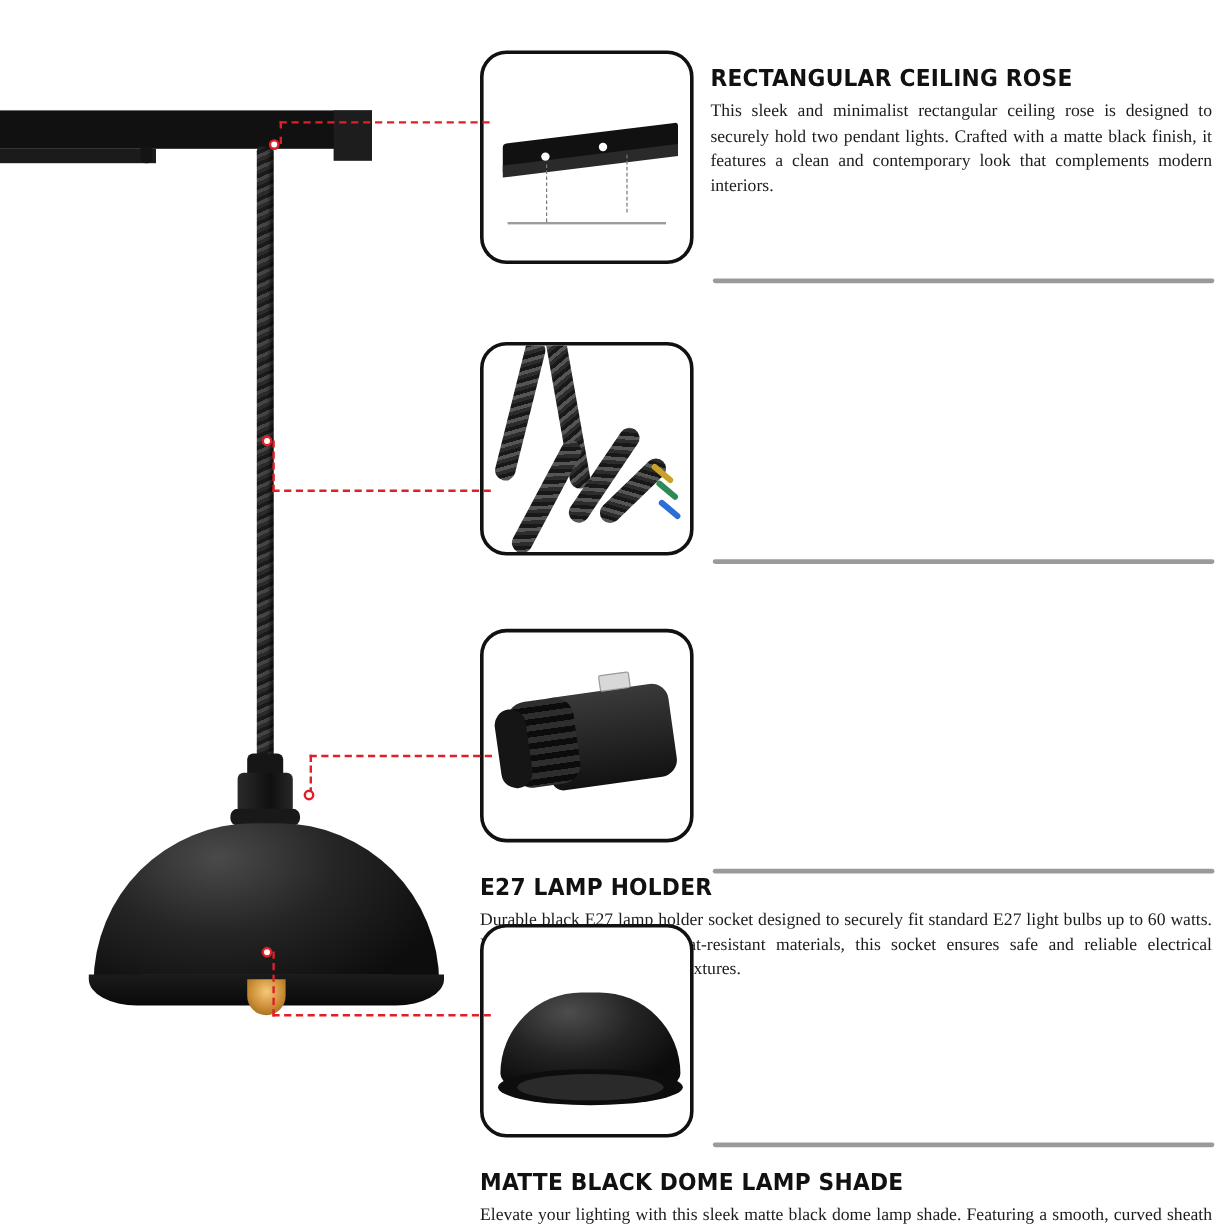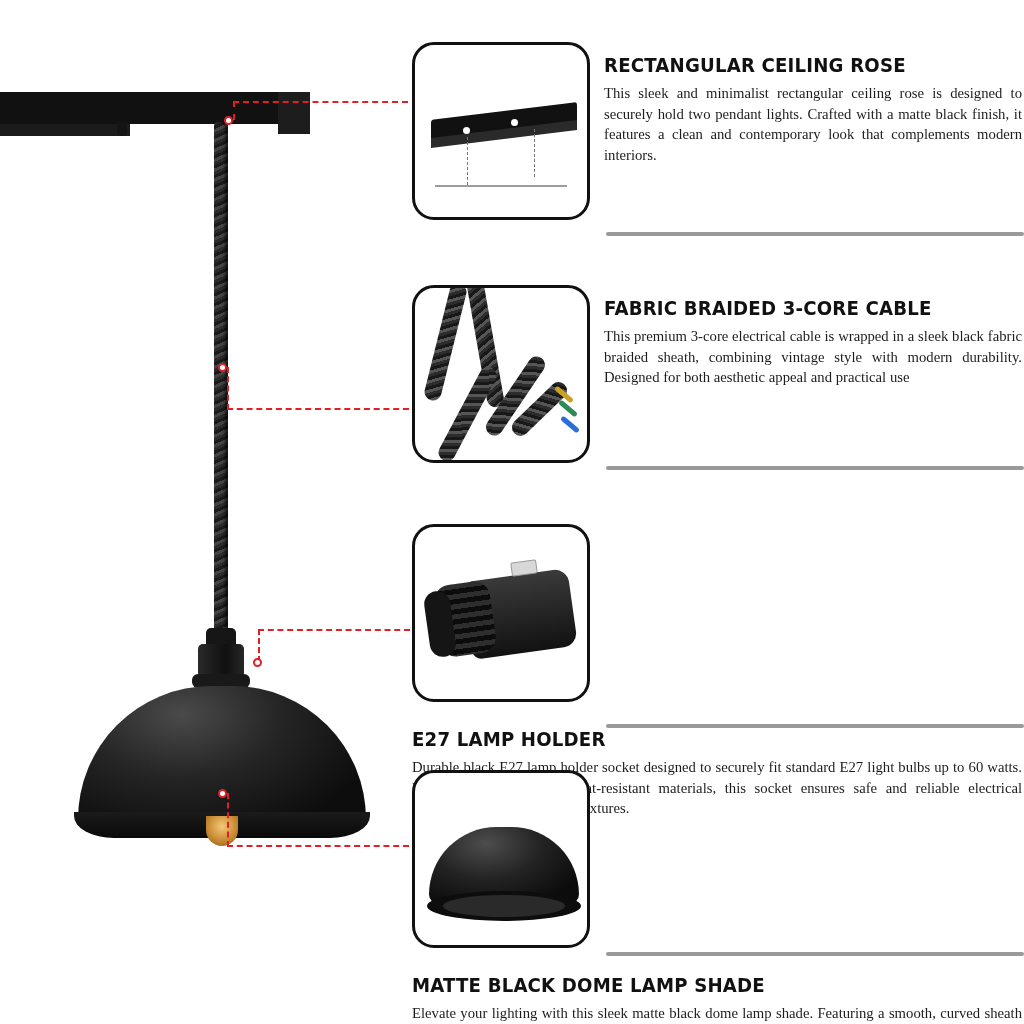--- a/index.html
+++ b/index.html
@@ -138,21 +138,21 @@
   .leader-v {
     position: absolute;
     border-left: 2px dashed #e01f26;
     width: 0;
     z-index: 4;
   }
 
   
   .features {
     position: absolute;
-    left: 412px; top: 0;
+    left: 400px; top: 0;
     width: 612px; height: 716px;
   }
   .feature {
     position: absolute;
     left: 0;
     width: 612px;
     display: flex;
     gap: 14px;
   }
   .thumb {
@@ -365,24 +365,20 @@
     <div class="thumb">
       <div class="braid" style="left:22px; top:-6px; height:120px; transform:rotate(14deg);"></div>
       <div class="braid" style="left:62px; top:-10px; height:130px; transform:rotate(-10deg);"></div>
       <div class="braid" style="left:44px; top:74px; height:104px; transform:rotate(28deg);"></div>
       <div class="braid" style="left:92px; top:62px; height:92px; transform:rotate(34deg);"></div>
       <div class="braid" style="left:116px; top:86px; height:70px; transform:rotate(46deg);"></div>
       <div class="wire-tip" style="left:138px; top:104px; background:#c9a227; transform:rotate(40deg);"></div>
       <div class="wire-tip" style="left:142px; top:118px; background:#2e8b57; transform:rotate(40deg);"></div>
       <div class="wire-tip" style="left:144px; top:134px; background:#2a6fd6; transform:rotate(40deg);"></div>
     </div>
-    <div class="text-block">
-      <p class="feature-title">FABRIC BRAIDED 3-CORE CABLE</p>
-      <p class="feature-body">This premium 3-core electrical cable is wrapped in a sleek black fabric braided sheath, combining vintage style with modern durability. Designed for both aesthetic appeal and practical use</p>
-    </div>
   </div>
   <div class="rule" style="top:466px;"></div>
 
   <div class="feature" style="top:524px;flex-direction:column;">
     <div class="thumb">
       <div class="holder-cyl"></div>
       <div class="holder-thread"></div>
       <div class="holder-flange"></div>
       <div class="holder-label"></div>
     </div>

